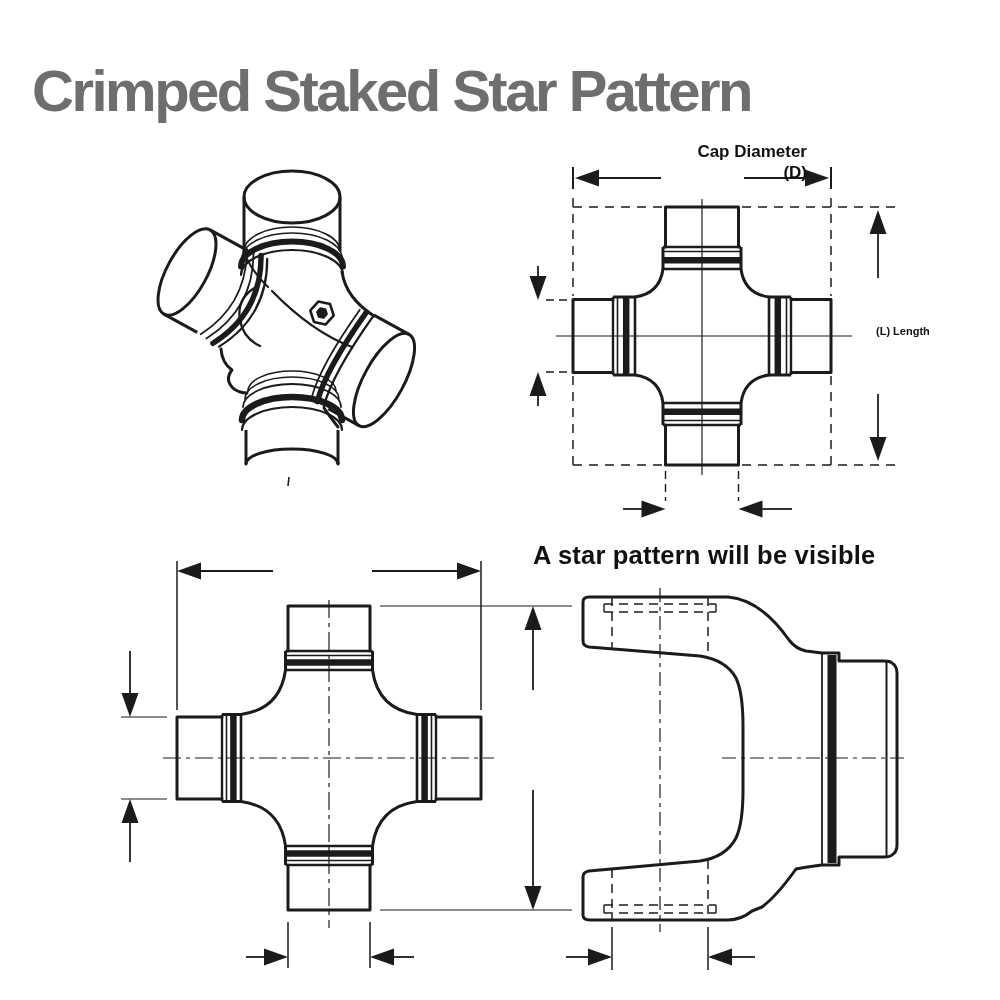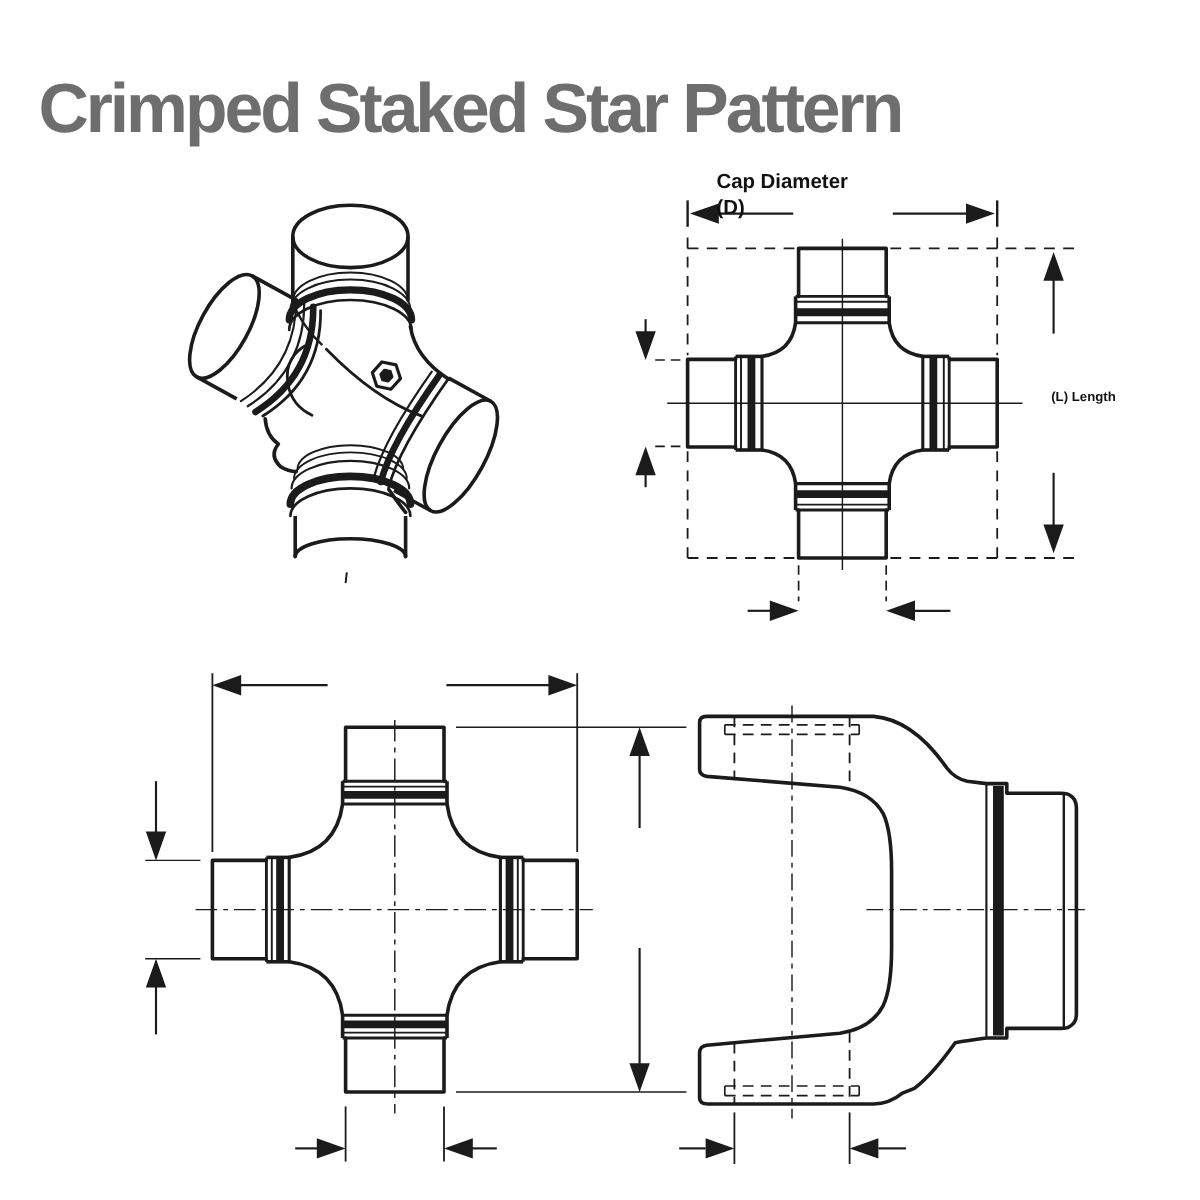--- a/index.html
+++ b/index.html
@@ -2,21 +2,21 @@
 <html style="--title-color: #6e6e6e; --bg: #ffffff;"><head>
 <meta charset="utf-8">
 <style>
   html,body{margin:0;padding:0;background:#ffffff;}
   #stage{position:relative;width:1000px;height:1000px;background:var(--bg,#fff);overflow:hidden;
          font-family:"Liberation Sans","DejaVu Sans",sans-serif;}
   #art{position:absolute;left:0;top:0;}
   .lbl{position:absolute;color:#111;font-weight:bold;white-space:nowrap;}
   #page-title{position:absolute;left:32px;top:18px;font-size:58px;font-weight:bold;
               letter-spacing:-2.5px;color:var(--title-color,#6e6e6e);white-space:nowrap;}
-  #cap-diameter-label{left:597px;top:141px;width:210px;text-align:left;font-size:17px;line-height:21px;}
+  #cap-diameter-label{left:597px;top:141px;width:210px;text-align:right;font-size:17px;line-height:21px;}
   #length-label{left:876px;top:325px;font-size:11px;}
   #star-note{left:533px;top:541px;font-size:25.5px;letter-spacing:0.2px;}
 </style>
 </head>
 <body>
 
 <div id="stage">
   <h1 id="page-title">Crimped Staked Star Pattern</h1>
 
   <svg id="art" width="1000" height="1000" viewBox="0 0 1000 1000">
@@ -228,13 +228,14 @@
         <polygon points="708,957 732,948.5 732,965.5" fill="#1b1b1b"></polygon>
         <line x1="732" y1="957" x2="755" y2="957" stroke="#1b1b1b" stroke-width="1.8" stroke-linecap="butt"></line>
       </g>
   </svg>
 
   <div class="lbl" id="cap-diameter-label">
     <div>Cap Diameter</div>
     <div>(D)</div>
   </div>
   <div class="lbl" id="length-label">(L) Length</div>
+  <div class="lbl" id="star-note">A star pattern will be visible</div>
 </div>
 
 </body></html>

